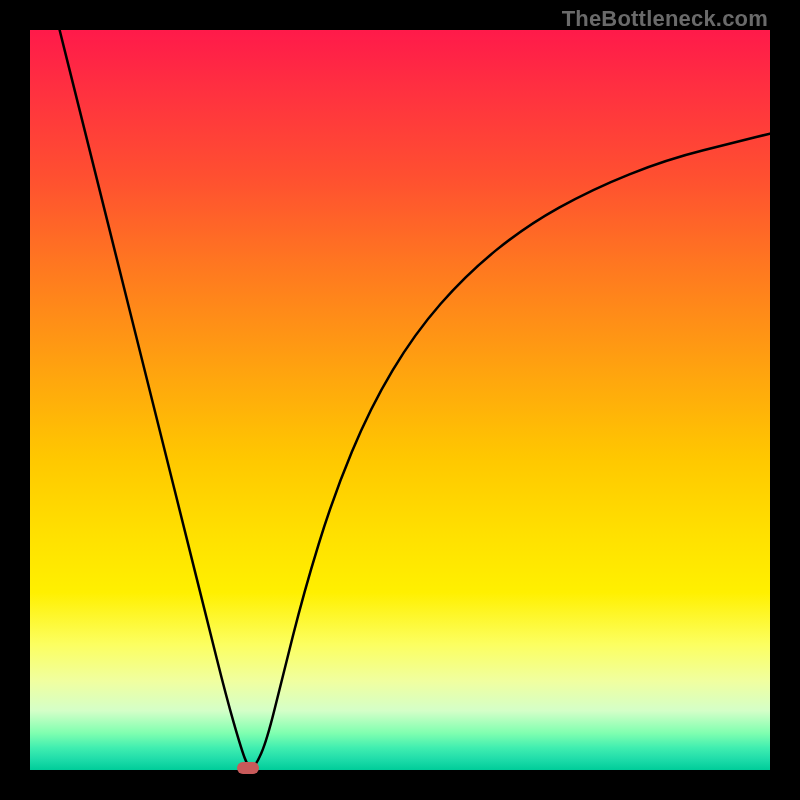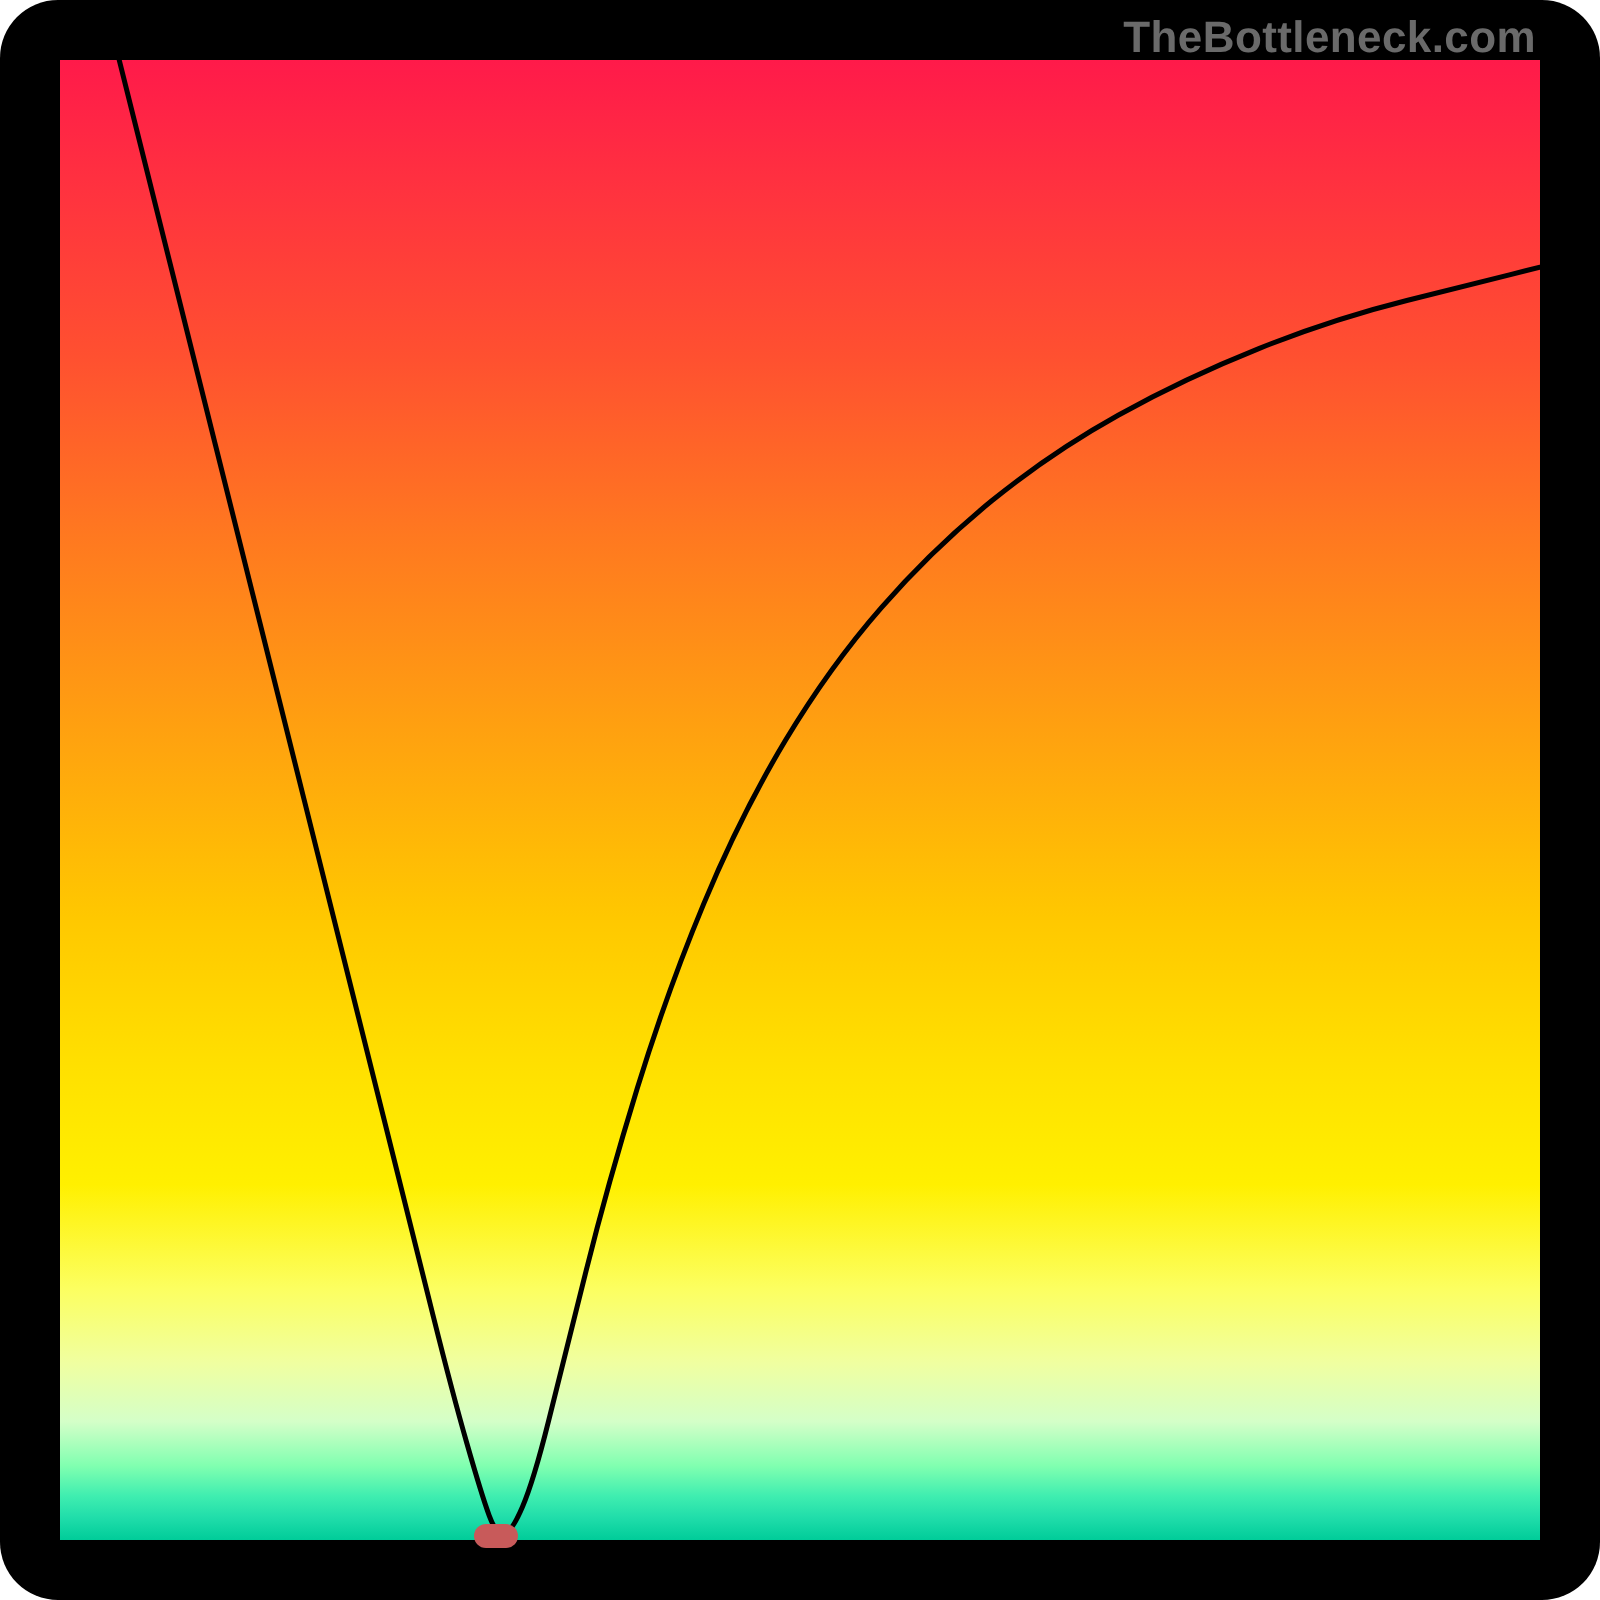--- a/index.html
+++ b/index.html
@@ -2,21 +2,20 @@
 <html><head>
 <meta charset="utf-8">
 <style>
   * { margin: 0; padding: 0; box-sizing: border-box; }
   html, body { width: 800px; height: 800px; overflow: hidden; }
   .chart-container {
     width: 800px;
     height: 800px;
     background: #000;
     position: relative;
-    border-radius: 29px;
   }
   .plot-area {
     position: absolute;
     left: 30px;
     top: 30px;
     width: 740px;
     height: 740px;
     background: linear-gradient(to bottom,
       #ff1a4a 0%,
       #ff3040 8%,

